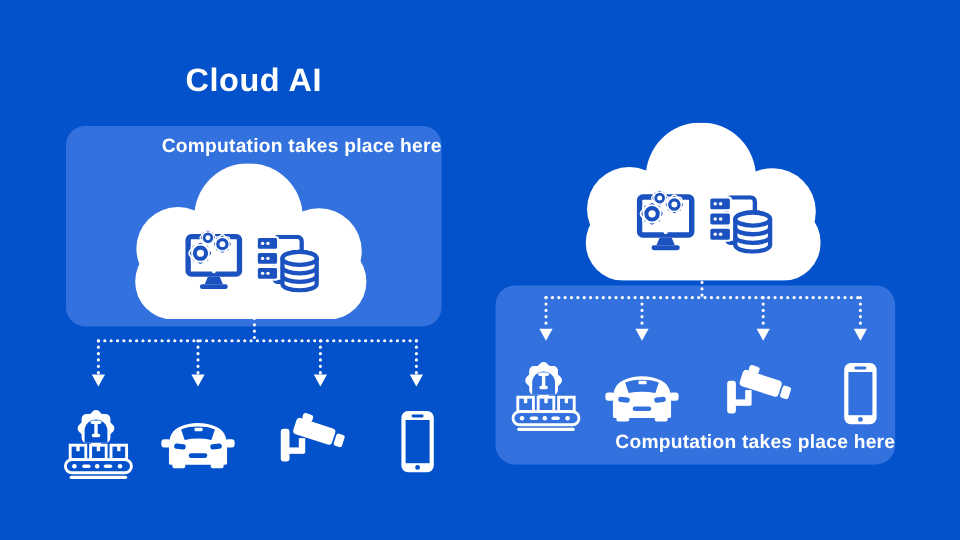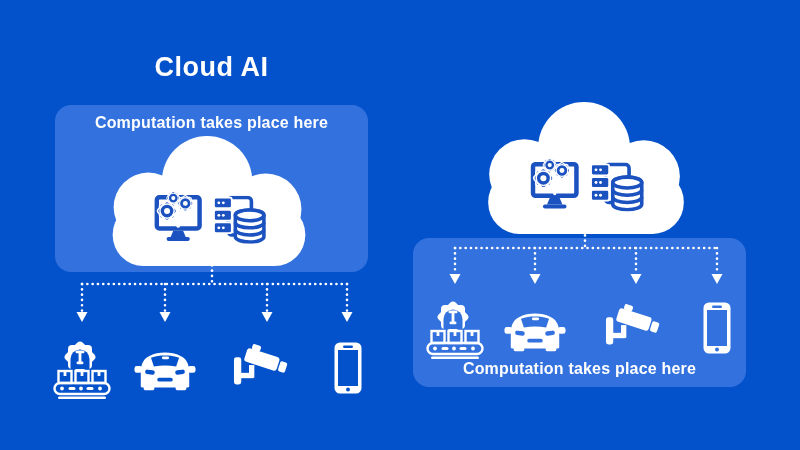--- a/index.html
+++ b/index.html
@@ -13,21 +13,21 @@
   .abs{position:absolute;}
   .title{
     color:#fff;font-size:27px;font-weight:800;letter-spacing:.5px;
     text-align:center;line-height:1;
   }
   .panel{
     background:var(--panel,#3372de);
     border-radius:16px;
   }
   .panel-label{
-    position:absolute;left:0;right:0;text-align:center;
+    position:absolute;left:0;right:0;text-align:right;
     color:#fff;font-size:16px;font-weight:700;letter-spacing:.2px;
   }
   .on-bg{--icon-bg:var(--background,#0452cb);}
   .on-panel{--icon-bg:var(--panel,#3372de);}
   svg{display:block;}
 </style>
 </head>
 <body>
 
 <svg width="0" height="0" style="position:absolute" aria-hidden="true">

